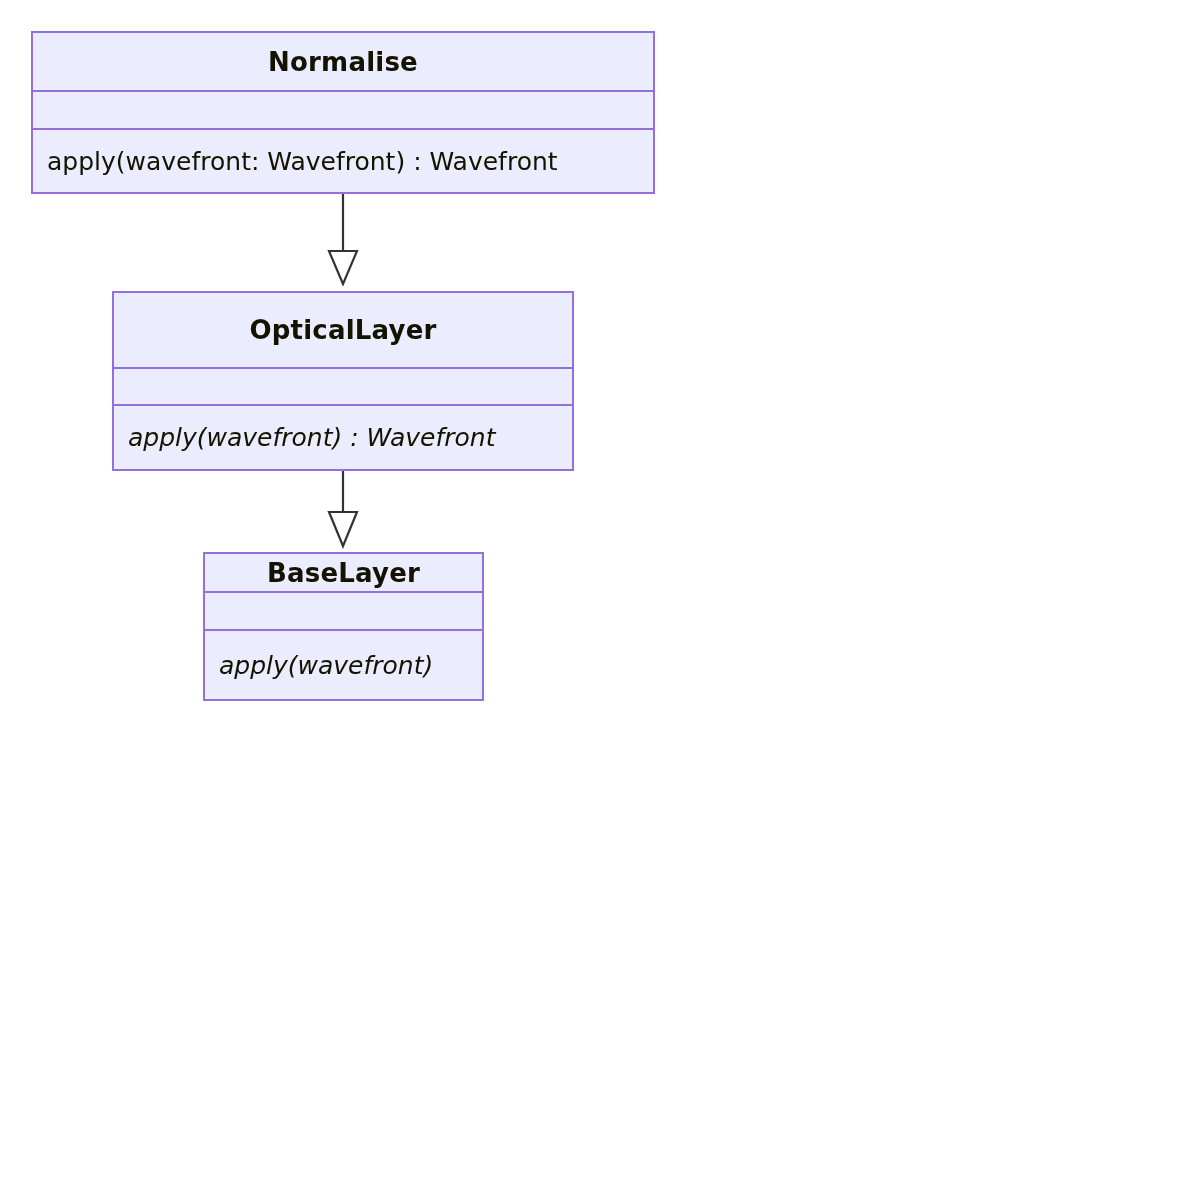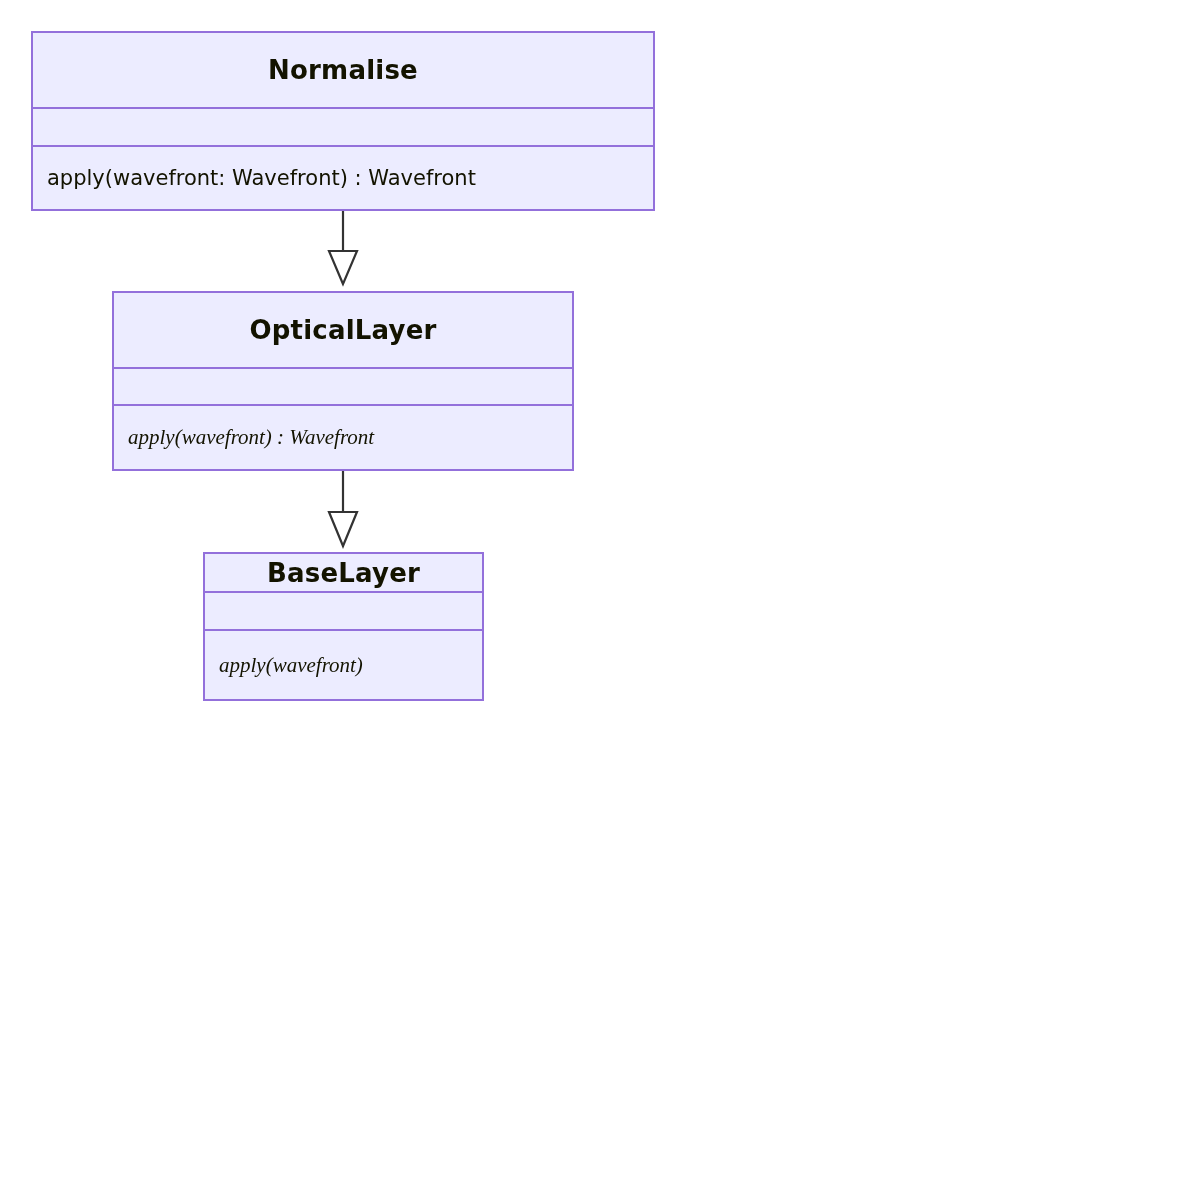--- a/index.html
+++ b/index.html
@@ -45,31 +45,30 @@
   }
   .uml-sep {
     height: 2px;
     background: #9370db;
     width: 100%;
   }
   .uml-attrs {
     
   }
   .uml-methods {
-    font-size: 21px;
+    font-size: 25px;
     justify-content: flex-start;
     padding-left: 14px;
   }
   .uml-methods.abstract {
     font-style: italic;
-    font-family: Liberation Serif, serif;
   }
   
   #node-normalise     { left: 31px;  top: 31px;  width: 624px; }
-  #node-normalise     .r-title  { height: 74px; }
+  #node-normalise     .r-title  { height: 57px; }
   #node-normalise     .r-attrs  { height: 36px; }
   #node-normalise     .r-meths  { height: 62px; }
 
   #node-opticallayer  { left: 112px; top: 291px; width: 462px; }
   #node-opticallayer  .r-title  { height: 74px; }
   #node-opticallayer  .r-attrs  { height: 35px; }
   #node-opticallayer  .r-meths  { height: 63px; }
 
   #node-baselayer     { left: 203px; top: 552px; width: 281px; }
   #node-baselayer     .r-title  { height: 37px; }

